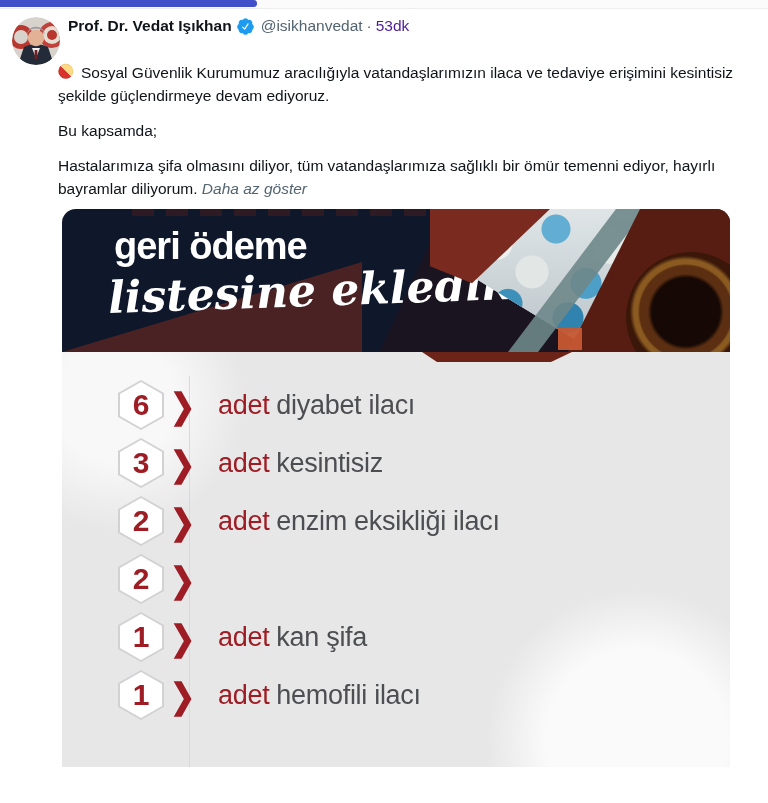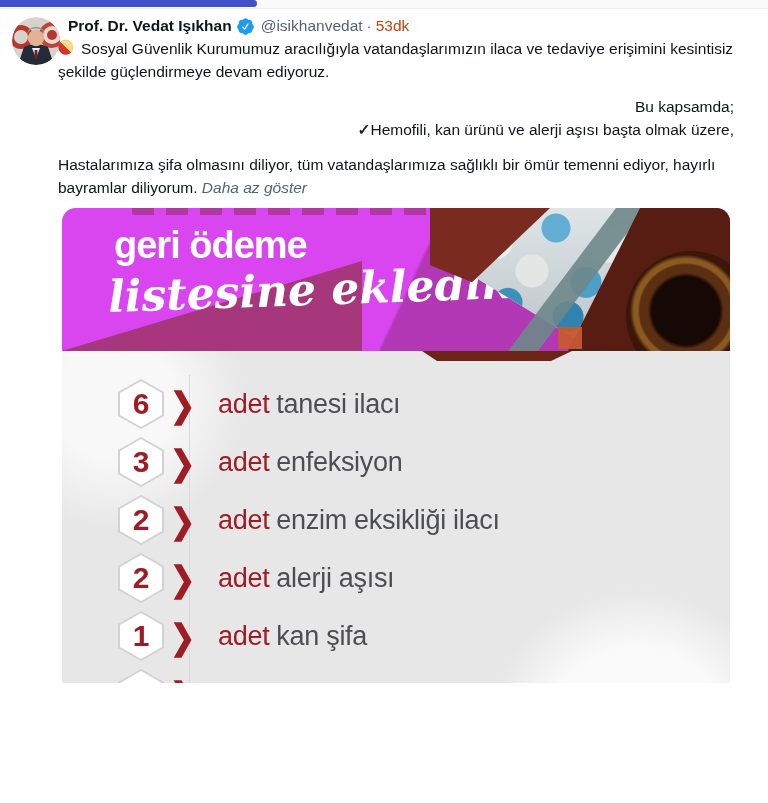--- a/index.html
+++ b/index.html
@@ -1,40 +1,40 @@
 <!DOCTYPE html>
 <html><head>
 <meta charset="utf-8">
 <style>
   * { margin:0; padding:0; box-sizing:border-box; }
   html,body { background:#ffffff; }
   .page {
-    position:relative; width:768px; height:683px; overflow:hidden;
+    position:relative; width:768px; height:767px; overflow:hidden;
     background:#ffffff; font-family:"Liberation Sans", sans-serif; color:#0f1419;
   }
 
   
   .progress-track { position:absolute; top:0; left:0; width:768px; height:9px; border-bottom:1px solid #eceef0; background:#fbfbfc; }
   .progress-bar { position:absolute; top:0; left:0; width:257px; height:7px; background:#3f50c8; border-radius:0 4px 4px 0; }
 
   
   .tweet { position:absolute; top:10px; left:0; width:768px; }
   .avatar { position:absolute; top:7px; left:12px; width:48px; height:48px; border-radius:50%; overflow:hidden; cursor:pointer; }
   .content { margin-left:58px; padding-top:5px; padding-right:34px; }
 
   .header-row { margin-left:10px; display:flex; align-items:center; height:22px; font-size:15.5px; }
   .name { font-weight:bold; color:#0f1419; cursor:pointer; }
   .badge { margin-left:4px; flex:0 0 auto; }
   .handle { margin-left:6px; color:#536471; }
   .dot { margin:0 4px; color:#536471; }
-  .time { color:#c2410c; }
+  .time { color:#4c1d95; }
 
   .body p { font-size:15.5px; line-height:23px; color:#0f1419; }
-  .p1 { margin-top:0; }
-  .p2 { margin-top:12px;text-align:right; }
+  .p1 { margin-top:24px; }
+  .p2 { margin-top:12px; }
   .p3 { margin-top:12px; }
   .p4 { margin-top:12px; }
   .check-line { display:block; padding-left:14px; }
   .check { display:inline-block; width:20px; font-weight:bold; color:#1b2430; }
   .pill-emoji {
     display:inline-block; width:15px; height:15px; margin-right:7px; margin-left:1px;
     border-radius:8px; transform:rotate(45deg) translateY(1px);
     background:linear-gradient(180deg,#ffd983 0 50%, #d8342c 50% 100%);
     box-shadow:inset 0 0 0 0.5px rgba(0,0,0,0.12);
   }
@@ -45,21 +45,21 @@
     vertical-align:-2px;
   }
   .show-less { color:#536471; font-style:italic; cursor:pointer;margin-top:31px; }
 
   
   .banner {
     position:relative; margin-left:4px; margin-top:9px; width:668px; height:640px;
     border-radius:14px 14px 0 0; overflow:hidden; cursor:pointer;
     background:#e9e9ea;
   }
-  .banner-header { position:relative; width:100%; height:143px; background:#d946ef; overflow:hidden; }
+  .banner-header { position:relative; width:100%; height:143px; background:#0f172a; overflow:hidden; }
   .hdr-shade1 { position:absolute; inset:0; background:linear-gradient(115deg, rgba(0,0,0,0) 52%, rgba(60,12,6,0.25) 52.5%); }
   .hdr-shade2 { position:absolute; left:0; bottom:0; width:300px; height:90px;
     background:#7b2b1e; clip-path:polygon(100% 100%, 0 100%, 100% 0); opacity:0.55; }
   .cutoff-row { position:absolute; top:0; left:70px; width:420px; height:7px; overflow:hidden;
     background:repeating-linear-gradient(90deg,#66201666 0 22px, transparent 22px 34px); border-radius:0 0 2px 2px; opacity:0.9; }
   .hdr-title1 { position:absolute; left:52px; top:16px; font-size:38px; font-weight:bold; letter-spacing:-1px; color:#ffffff; }
   .hdr-title2 { position:absolute; left:46px; top:56px; font-size:44px; font-weight:bold; font-style:italic;
     font-family:"DejaVu Serif", serif; color:#ffffff; transform:rotate(-2deg); }
 
   .collage { position:absolute; right:0; top:0; width:300px; height:143px; }
@@ -155,21 +155,20 @@
         <span class="handle">@isikhanvedat</span>
         <span class="dot">·</span>
         <span class="time">53dk</span>
       </div>
 
       <div class="body">
         <p class="p1"><span class="pill-emoji"></span><span>Sosyal Güvenlik Kurumumuz aracılığıyla vatandaşlarımızın ilaca ve tedaviye erişimini kesintisiz şekilde güçlendirmeye devam ediyoruz.</span></p>
 
         <p class="p2">
           <span>Bu kapsamda;</span>
-          <span class="check-line"><span class="check">✓</span><span>Hemofili, kan ürünü ve alerji aşısı başta olmak üzere,</span></span>
         </p>
 
 
         <p class="p4"><span>Hastalarımıza şifa olmasını diliyor, tüm vatandaşlarımıza sağlıklı bir ömür temenni ediyor, hayırlı bayramlar diliyorum.</span> <span class="show-less">Daha az göster</span></p>
       </div>
 
       <div class="banner">
 
         <div class="banner-header">
           <div class="hdr-shade1"></div>
@@ -195,51 +194,50 @@
 
           <div class="rows">
 
             <div class="brow">
               <div class="hex-outer">
                   <div class="hex-inner">
                     <span class="hexnum">6</span>
                   </div>
                 </div>
               <span class="chev">❯</span>
-              <span class="btext"><span class="adet">adet</span><span>tanesi ilacı</span></span>
+              <span class="btext"><span class="adet">adet</span><span>diyabet ilacı</span></span>
             </div>
 
             <div class="brow">
               <div class="hex-outer">
                   <div class="hex-inner">
                     <span class="hexnum">3</span>
                   </div>
                 </div>
               <span class="chev">❯</span>
-              <span class="btext"><span class="adet">adet</span><span>enfeksiyon</span></span>
+              <span class="btext"><span class="adet">adet</span><span>kesintisiz</span></span>
             </div>
 
             <div class="brow">
               <div class="hex-outer">
                   <div class="hex-inner">
                     <span class="hexnum">2</span>
                   </div>
                 </div>
               <span class="chev">❯</span>
               <span class="btext"><span class="adet">adet</span><span>enzim eksikliği ilacı</span></span>
             </div>
 
             <div class="brow">
               <div class="hex-outer">
                   <div class="hex-inner">
                     <span class="hexnum">2</span>
                   </div>
                 </div>
               <span class="chev">❯</span>
-              <span class="btext"><span class="adet">adet</span><span>alerji aşısı</span></span>
             </div>
 
             <div class="brow">
               <div class="hex-outer">
                   <div class="hex-inner">
                     <span class="hexnum">1</span>
                   </div>
                 </div>
               <span class="chev">❯</span>
               <span class="btext"><span class="adet">adet</span><span>kan şifa</span></span>

